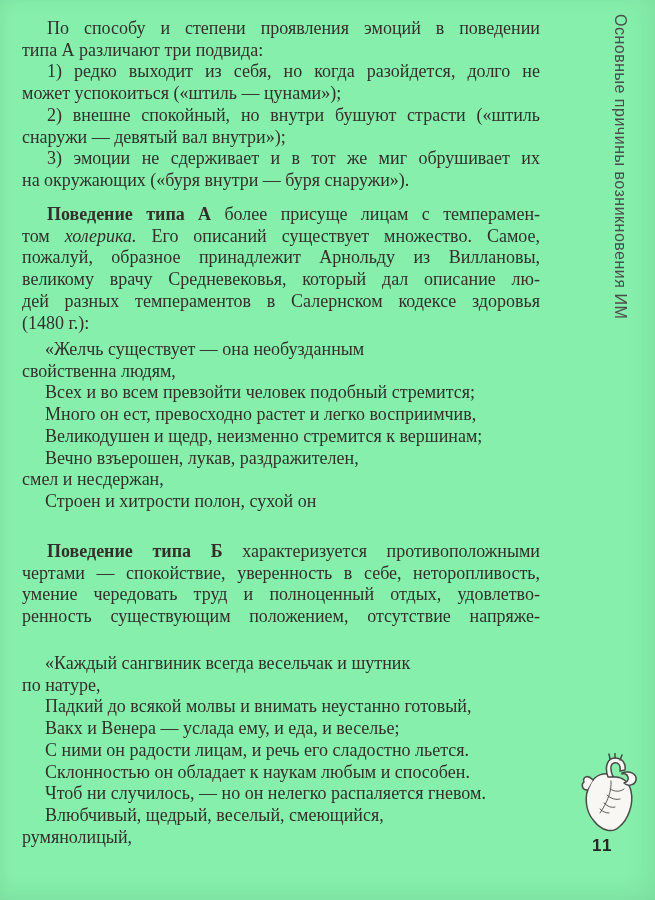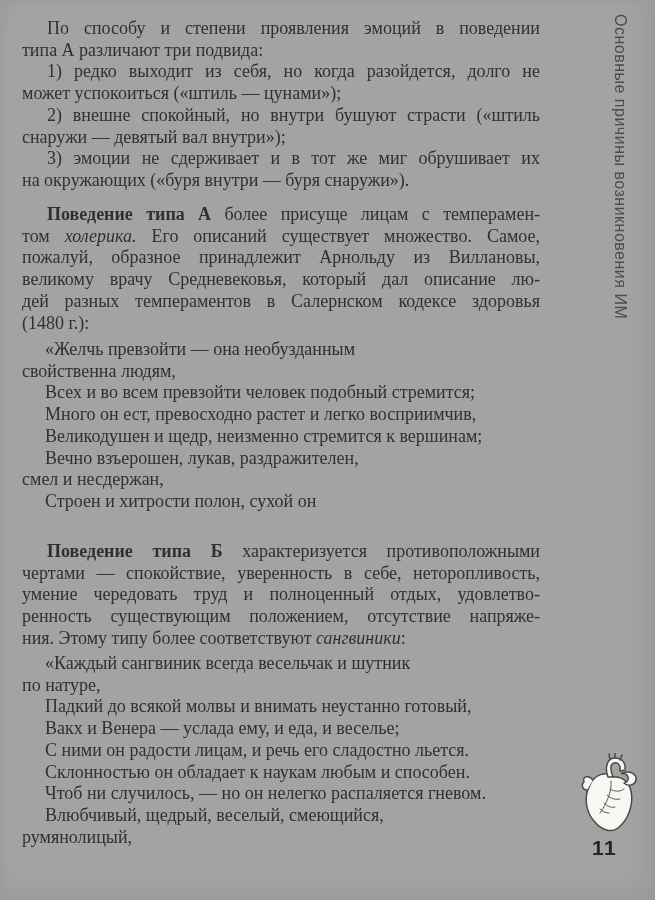--- a/index.html
+++ b/index.html
@@ -1,19 +1,19 @@
 <!DOCTYPE html>
 <html><head>
 <meta charset="utf-8">
 <style>
   html,body { margin:0; padding:0; background:#e9e9e9; }
   .page {
     position:relative;
     width:655px; height:900px;
-    background:#a3a3a3;
+    background:#86efac;
     font-family:"Liberation Serif","DejaVu Serif",serif;
     color:#33302c;
     overflow:hidden;
     box-shadow: inset -12px 0 26px rgba(0,0,0,.035),
                 inset 0 -12px 22px rgba(0,0,0,.03),
                 inset 3px 0 8px rgba(0,0,0,.02);
   }
   .block { position:absolute; left:22px; width:518px; }
   .line {
     margin:0;
@@ -37,21 +37,21 @@
     font-size:16px;
     letter-spacing:.5px;
     color:#4c4c4c;
     white-space:nowrap;
   }
   .heart { position:absolute; left:577px; top:753px; width:66px; height:84px; }
   .pagenum {
     position:absolute;
     left:592px; top:836px;
     font-family:"Liberation Sans","DejaVu Sans",sans-serif;
-    font-size:21px; font-weight:700;
+    font-size:17px; font-weight:700;
     letter-spacing:1.5px;
     color:#262625;
   }
 </style>
 </head>
 <body>
 
 <div class="page">
 
   <section class="block" style="top:18px">
@@ -68,36 +68,35 @@
   <section class="block" style="top:204px">
     <p class="line indent j"><b>Поведение типа А</b><span> более присуще лицам с темперамен-</span></p>
     <p class="line j"><span>том </span><i>холерика.</i><span> Его описаний существует множество. Самое,</span></p>
     <p class="line j">пожалуй, образное принадлежит Арнольду из Виллановы,</p>
     <p class="line j">великому врачу Средневековья, который дал описание лю-</p>
     <p class="line j">дей разных темпераментов в Салернском кодексе здоровья</p>
     <p class="line">(1480 г.):</p>
   </section>
 
   <section class="block poem" style="top:339px">
-    <p class="line">«Желчь превзойти — она необузданным</p>
+    <p class="line">«Желчь существует — она необузданным</p>
     <p class="line right">свойственна людям,</p>
     <p class="line">Всех и во всем превзойти человек подобный стремится;</p>
     <p class="line">Много он ест, превосходно растет и легко восприимчив,</p>
     <p class="line">Великодушен и щедр, неизменно стремится к вершинам;</p>
     <p class="line">Вечно взъерошен, лукав, раздражителен,</p>
     <p class="line right">смел и несдержан,</p>
     <p class="line">Строен и хитрости полон, сухой он</p>
   </section>
 
   <section class="block" style="top:541px">
     <p class="line indent j"><b>Поведение типа Б</b><span> характеризуется противоположными</span></p>
     <p class="line j">чертами — спокойствие, уверенность в себе, неторопливость,</p>
     <p class="line j">умение чередовать труд и полноценный отдых, удовлетво-</p>
     <p class="line j">ренность существующим положением, отсутствие напряже-</p>
-    <p class="line"><span>ния. Этому типу более соответствуют </span><i>сангвиники</i><span>:</span></p>
   </section>
 
   <section class="block poem" style="top:653px">
     <p class="line">«Каждый сангвиник всегда весельчак и шутник</p>
     <p class="line right">по натуре,</p>
     <p class="line">Падкий до всякой молвы и внимать неустанно готовый,</p>
     <p class="line">Вакх и Венера — услада ему, и еда, и веселье;</p>
     <p class="line">С ними он радости лицам, и речь его сладостно льется.</p>
     <p class="line">Склонностью он обладает к наукам любым и способен.</p>
     <p class="line">Чтоб ни случилось, — но он нелегко распаляется гневом.</p>

